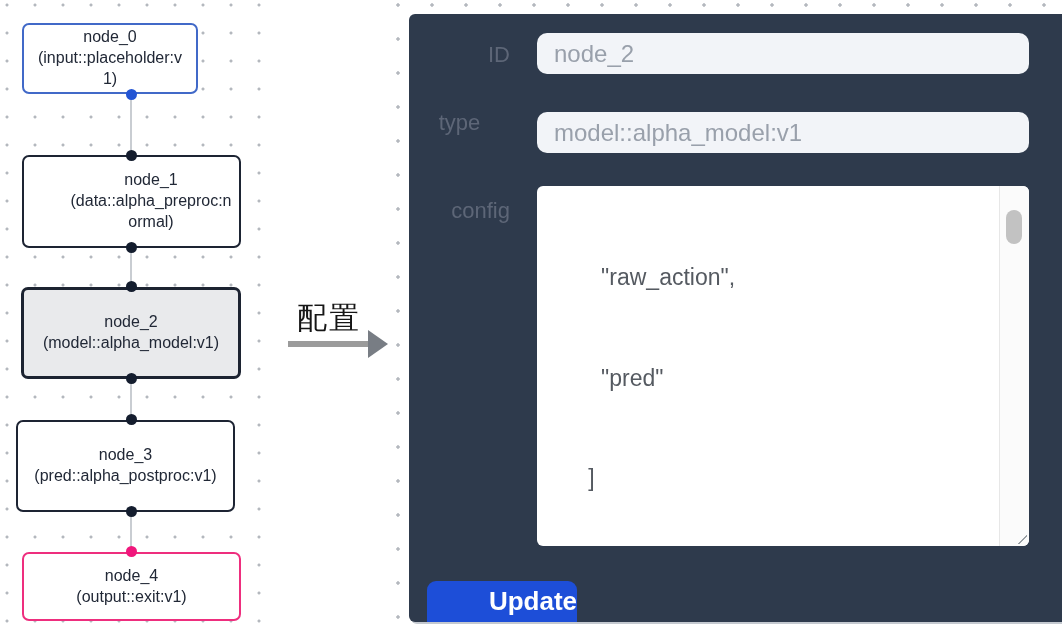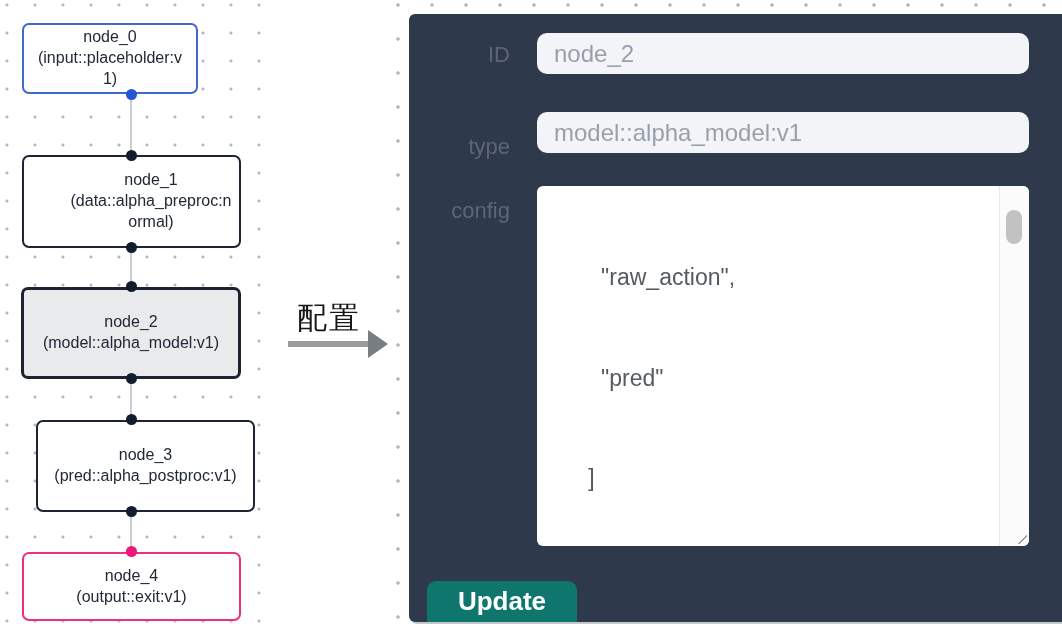--- a/index.html
+++ b/index.html
@@ -56,23 +56,23 @@
           font-family:"Liberation Sans", sans-serif; font-size:23px; line-height:33.5px;
           color:#555a61; white-space:pre; overflow:hidden; }
   #vtrack { position:absolute; right:0; top:0; width:30px; height:360px;
             background:#fbfbfb; border-left:1px solid #e7e7e7; }
   #vthumb { position:absolute; right:7px; top:24px; width:16px; height:34px;
             background:#c2c2c2; border-radius:8px; }
   #resize-grip { position:absolute; right:2px; bottom:2px; width:18px; height:18px;
      background:repeating-linear-gradient(-45deg, transparent 0 5px, #9aa0a5 5px 7px, transparent 7px 10px);
      clip-path:polygon(100% 0, 100% 100%, 0 100%); }
   #update-btn { position:absolute; left:18px; bottom:0; width:150px; height:41px;
-                background:#0f766e; border:none; border-radius:9px 9px 0 0;
+                background:#1d4ed8; border:none; border-radius:9px 9px 0 0;
                 color:#ffffff; font-size:26px; font-weight:bold;
-                font-family:"Liberation Sans", sans-serif; cursor:pointer; }
+                font-family:"Liberation Sans", sans-serif; cursor:pointer;text-align:right; }
 </style>
 </head>
 <body>
 
 <div id="stage">
 
   <div id="dots-left" class="dots"></div>
   <div id="dots-right" class="dots"></div>
 
   <div id="graph">
@@ -85,21 +85,21 @@
     <div class="node" style="left:22px; top:155px; width:219px; height:93px;padding-left:46px;">
       <div>node_1</div>
       <div class="sub">(data::alpha_preproc:normal)</div>
     </div>
 
     <div class="node v-selected" style="left:21px; top:287px; width:220px; height:92px;">
       <div>node_2</div>
       <div class="sub">(model::alpha_model:v1)</div>
     </div>
 
-    <div class="node" style="left:36px; top:420px; width:219px; height:92px;">
+    <div class="node" style="left:16px; top:420px; width:219px; height:92px;">
       <div>node_3</div>
       <div class="sub">(pred::alpha_postproc:v1)</div>
     </div>
 
     <div class="node v-output" style="left:22px; top:552px; width:219px; height:69px;">
       <div>node_4</div>
       <div class="sub">(output::exit:v1)</div>
     </div>
 
     <div class="edge" style="top:94px; height:61px;"></div>
@@ -121,21 +121,21 @@
     <div class="zh">配置</div>
     <div id="arrow-shaft"></div>
     <div id="arrow-head"></div>
   </div>
 
   <div id="panel">
 
     <div class="f-label" style="top:28px;">ID</div>
     <input class="f-input" style="top: 19px;" type="text" value="node_2">
 
-    <div class="f-label" style="top:120px;">type</div>
+    <div class="f-label" style="top:96px;text-align:center;">type</div>
     <input class="f-input" style="top: 98px;" type="text" value="model::alpha_model:v1">
 
     <div class="f-label" style="top:184px;">config</div>
 
     <div id="config-box">
       <div id="code">
         <div>        "raw_action",</div>
         <div>        "pred"</div>
         <div>      ]</div>
         

